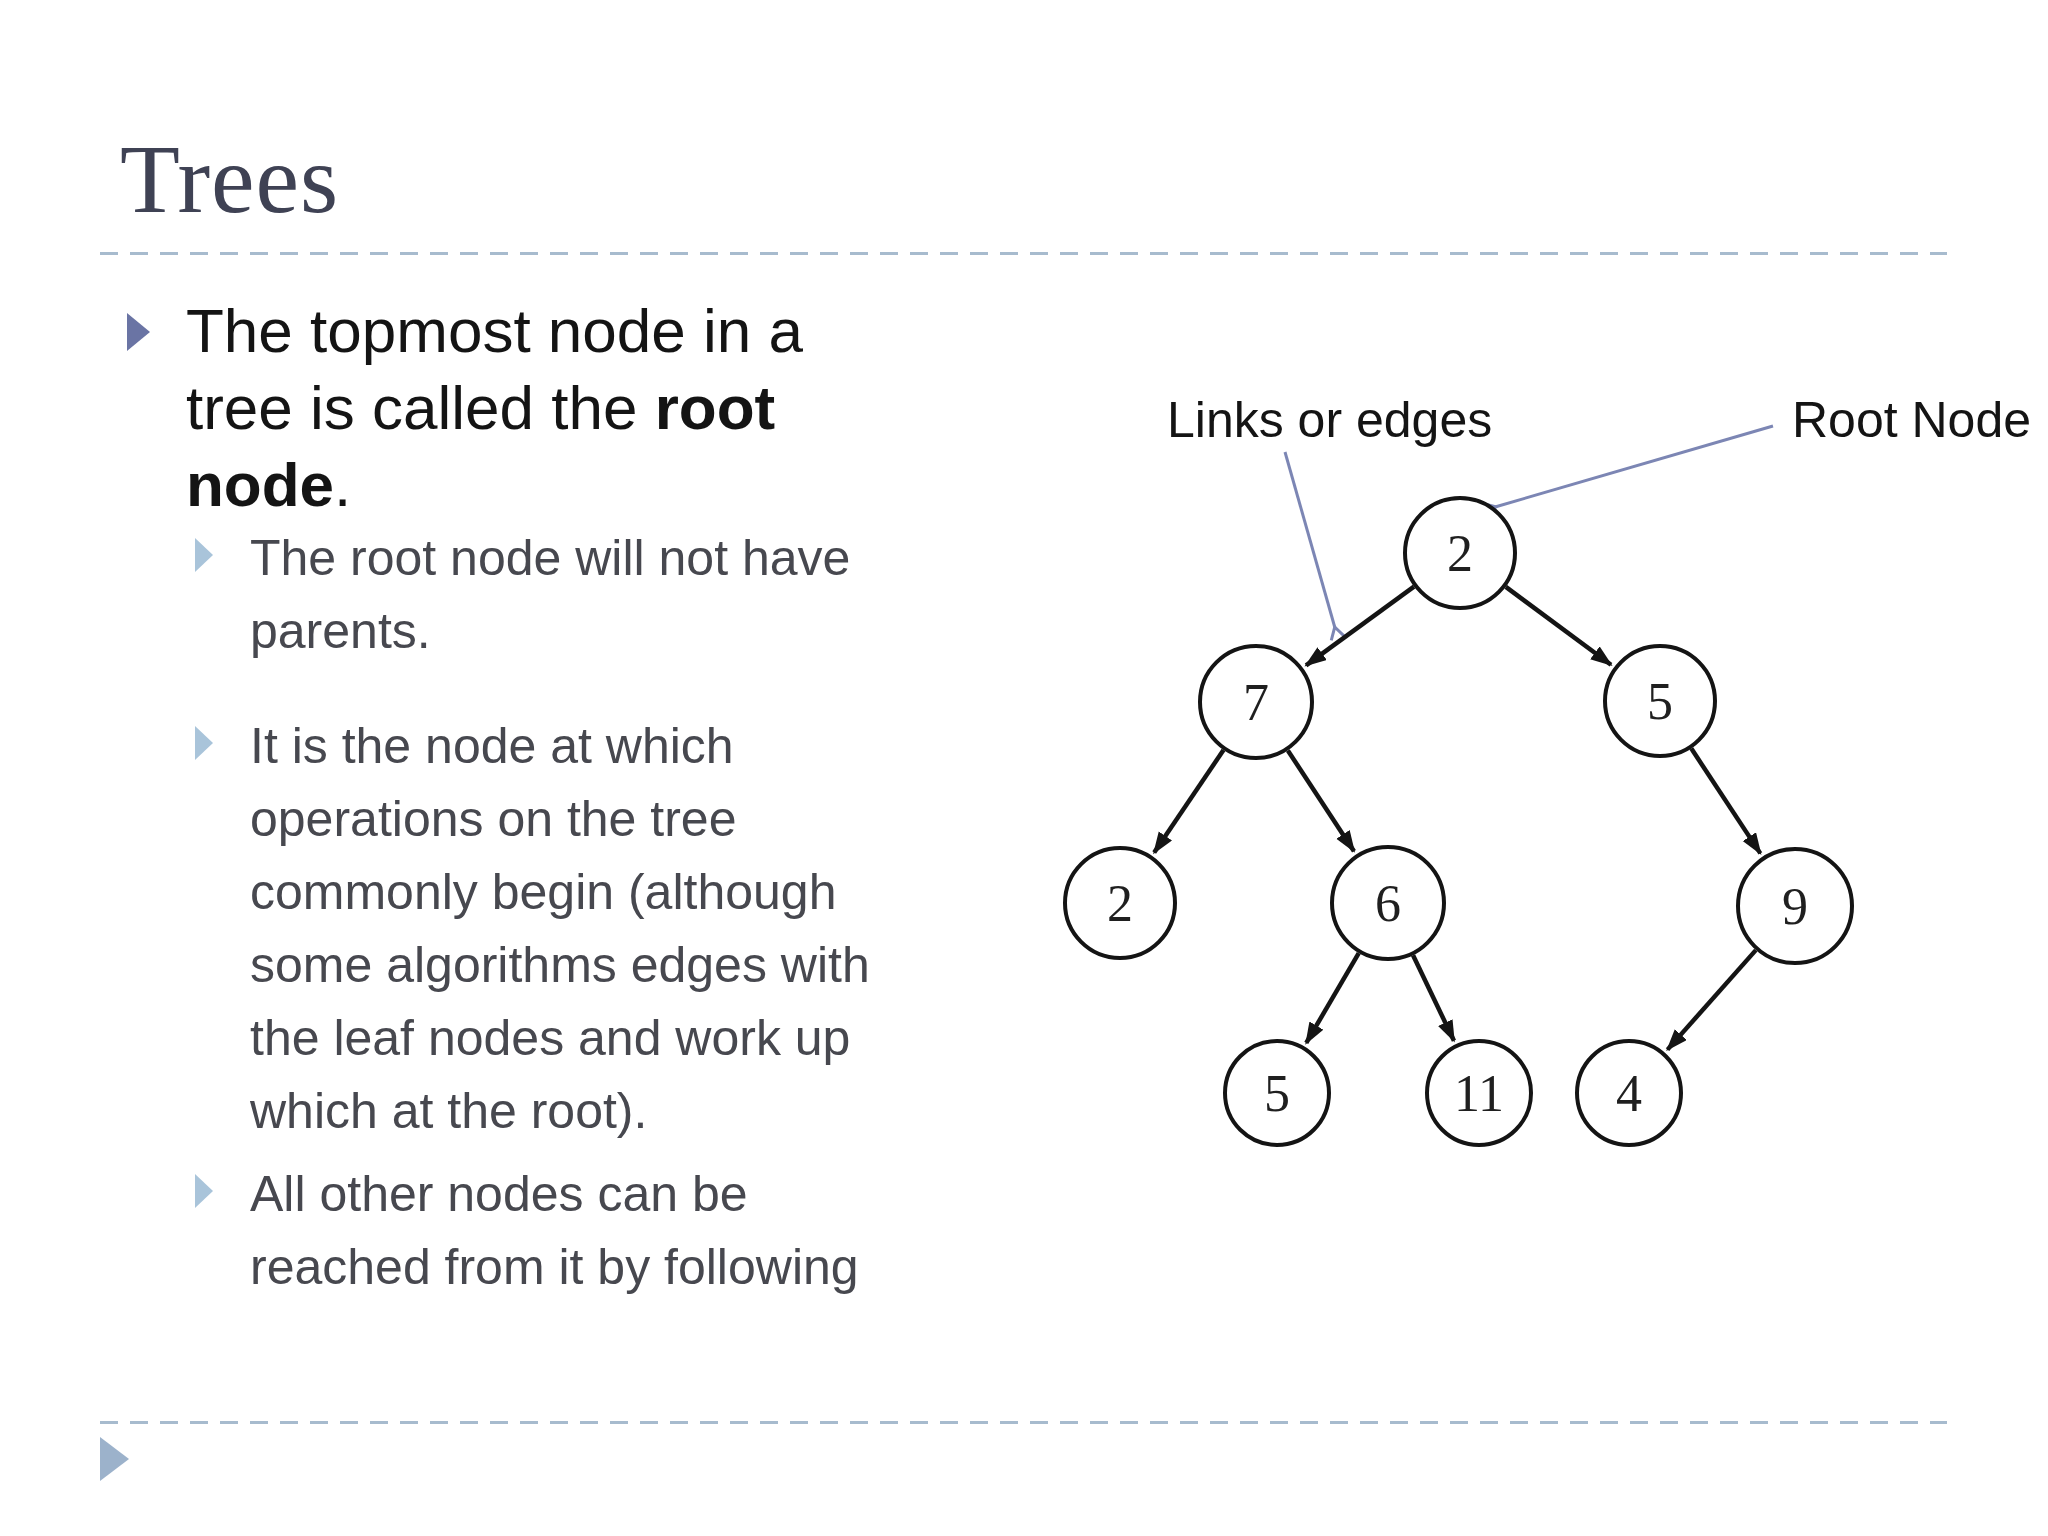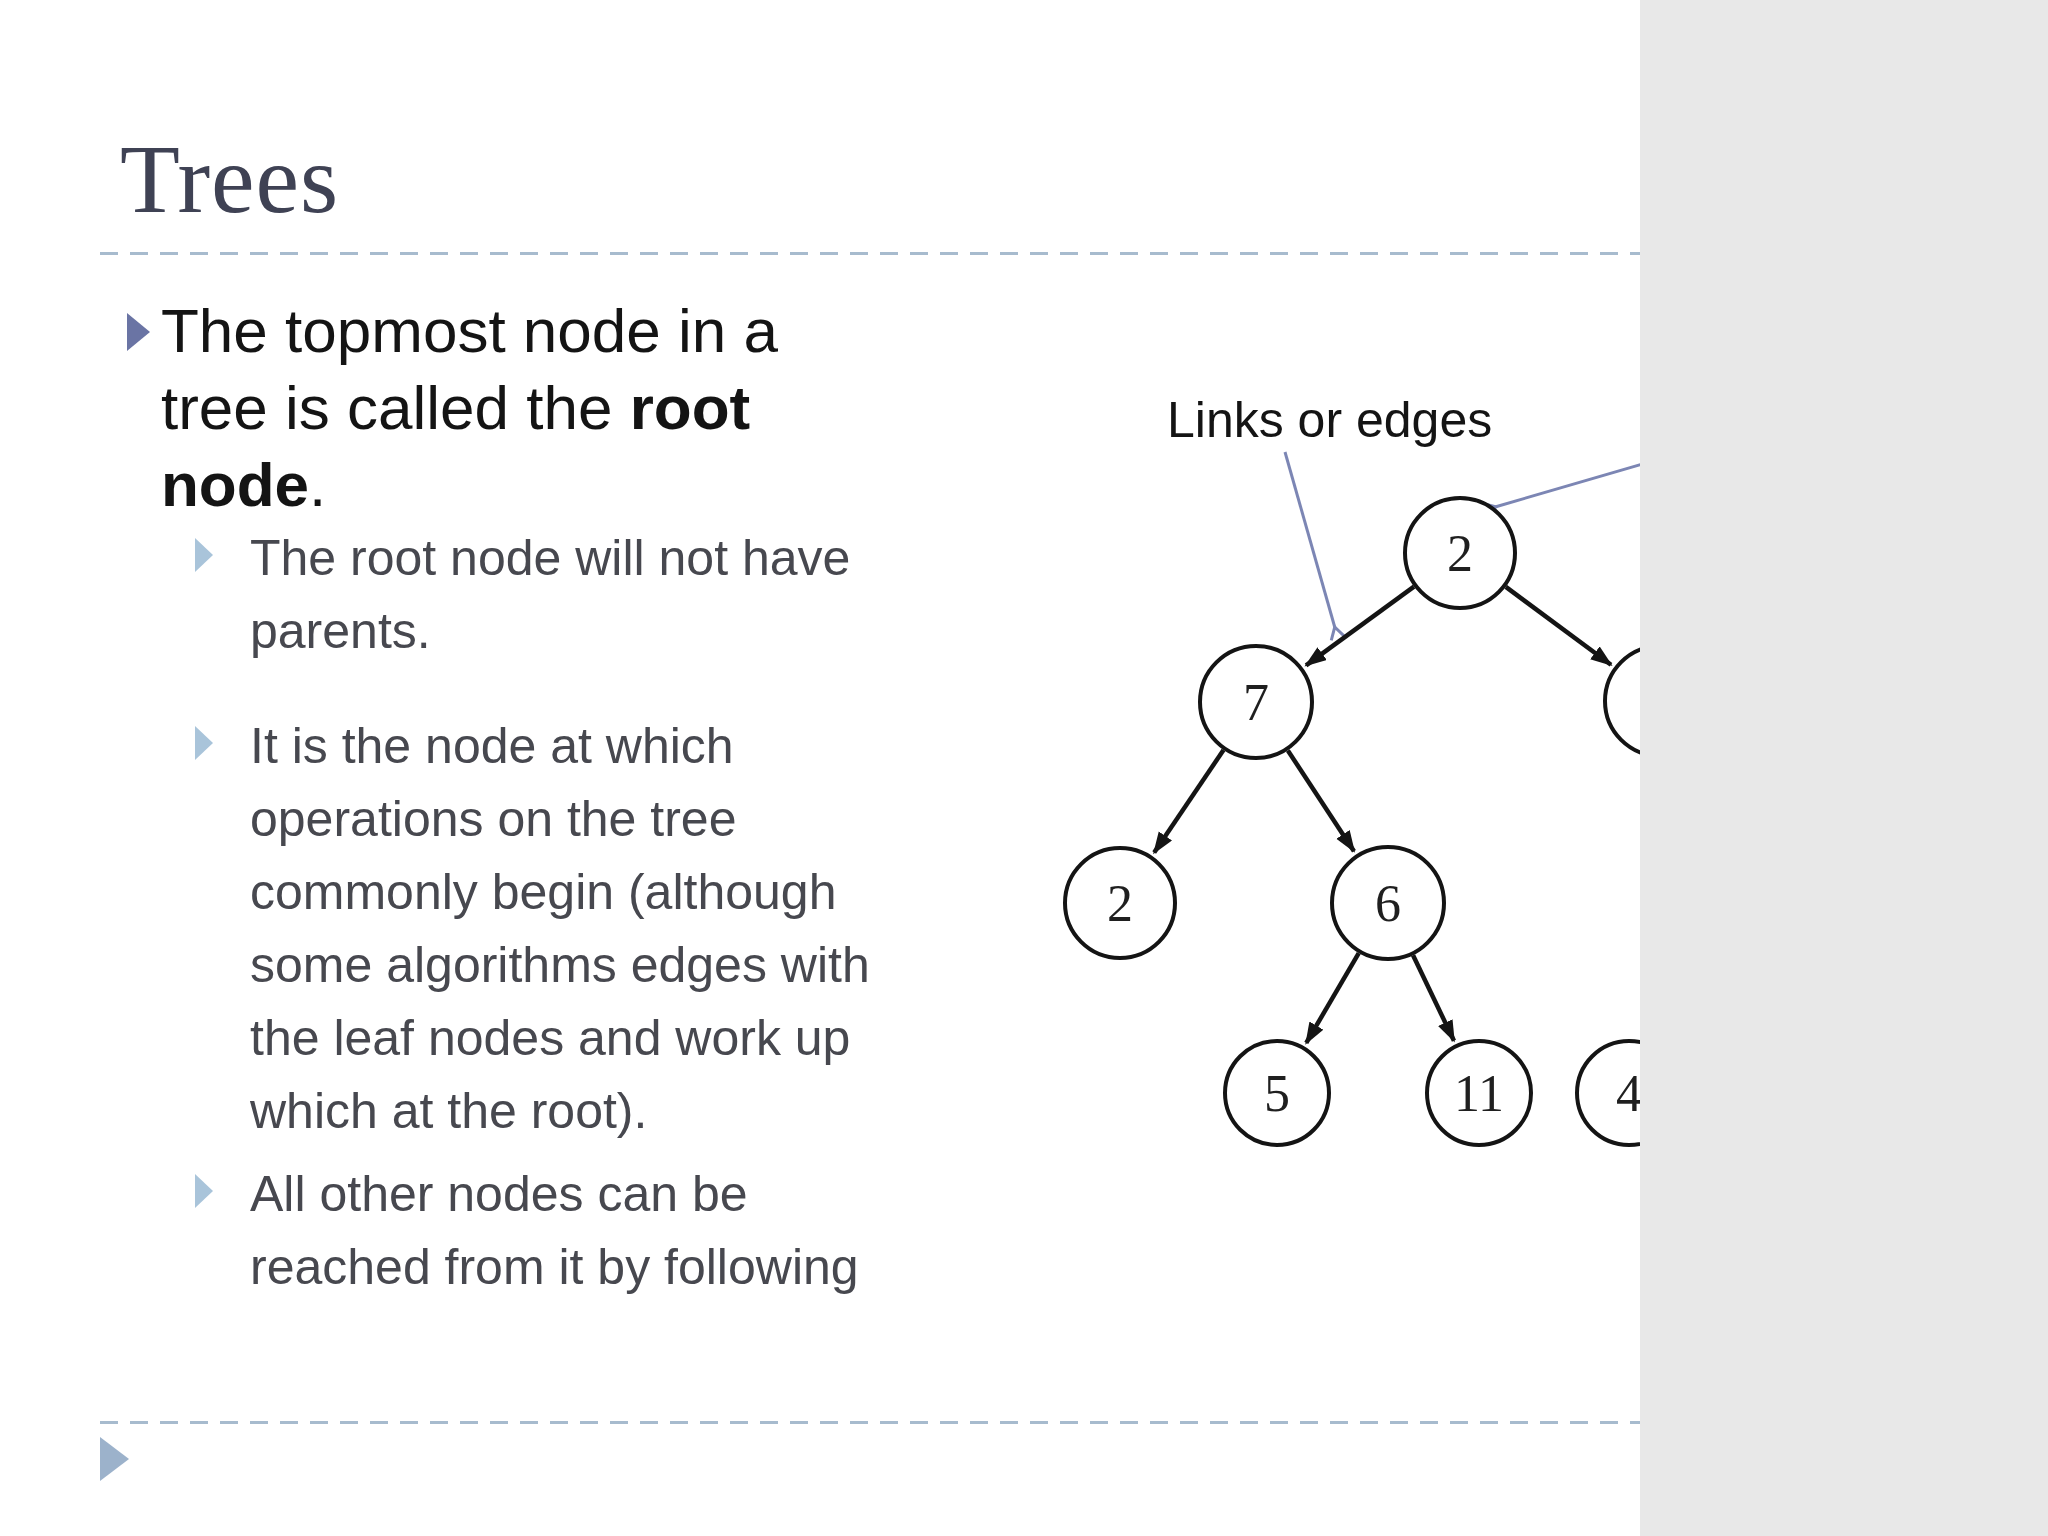--- a/index.html
+++ b/index.html
@@ -1,18 +1,18 @@
 <!DOCTYPE html>
 <html style="--title: #3f4254; --body: #141414; --body-sub: #47484f; --dash: #a7bbce; --accent-marker-l1: #6a74a4; --accent-marker-l2: #a9c4da; --footer-triangle: #9cb2cb; --annotation: #7c86b4; --edge: #141414;"><head>
 <meta charset="utf-8">
 <style>
   html,body{margin:0;padding:0;background:#e8e8e8;}
   .slide{
     position:relative;
-    width:1640px;height:1536px;
+    width:2048px;height:1536px;
     background:#ffffff;
     overflow:hidden;
     font-family:"Liberation Sans",sans-serif;
   }
   
   .title{
     position:absolute;left:120px;top:128px;
     margin:0;
     font-family:"Liberation Serif",serif;
     font-weight:400;
@@ -24,21 +24,21 @@
     position:absolute;left:100px;width:1847px;height:3px;
     background:repeating-linear-gradient(90deg,var(--dash,#a7bbce) 0 18px,transparent 18px 30px);
   }
   .rule-top{top:252px;}
   .rule-bottom{top:1421px;}
 
   
   .bullet{position:absolute;white-space:nowrap;}
   .bullet .btext{margin:0;}
   .l1{left:127px;color:var(--body,#141414);font-size:62px;line-height:77px;}
-  .l1 .btext{margin-left:34px;}
+  .l1 .btext{margin-left:59px;}
   .l2{left:195px;color:var(--body-sub,#47484f);font-size:50px;line-height:73px;}
   .l2 .btext{margin-left:55px;}
   .bullet b{font-weight:700;}
 
   .tri{position:absolute;left:0;width:0;height:0;}
   .tri-l1{top:21px;border-left:23px solid var(--accent-marker-l1,#6a74a4);
           border-top:19px solid transparent;border-bottom:19px solid transparent;}
   .tri-l2{top:16px;border-left:18px solid var(--accent-marker-l2,#a9c4da);
           border-top:17px solid transparent;border-bottom:17px solid transparent;}
 

